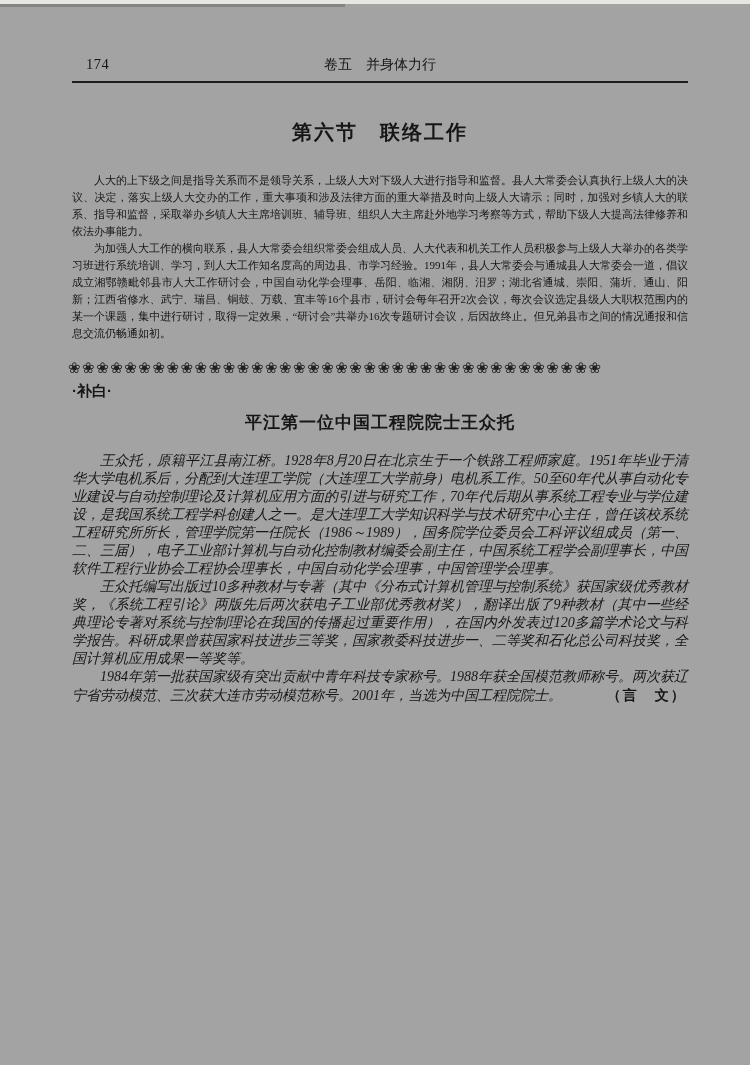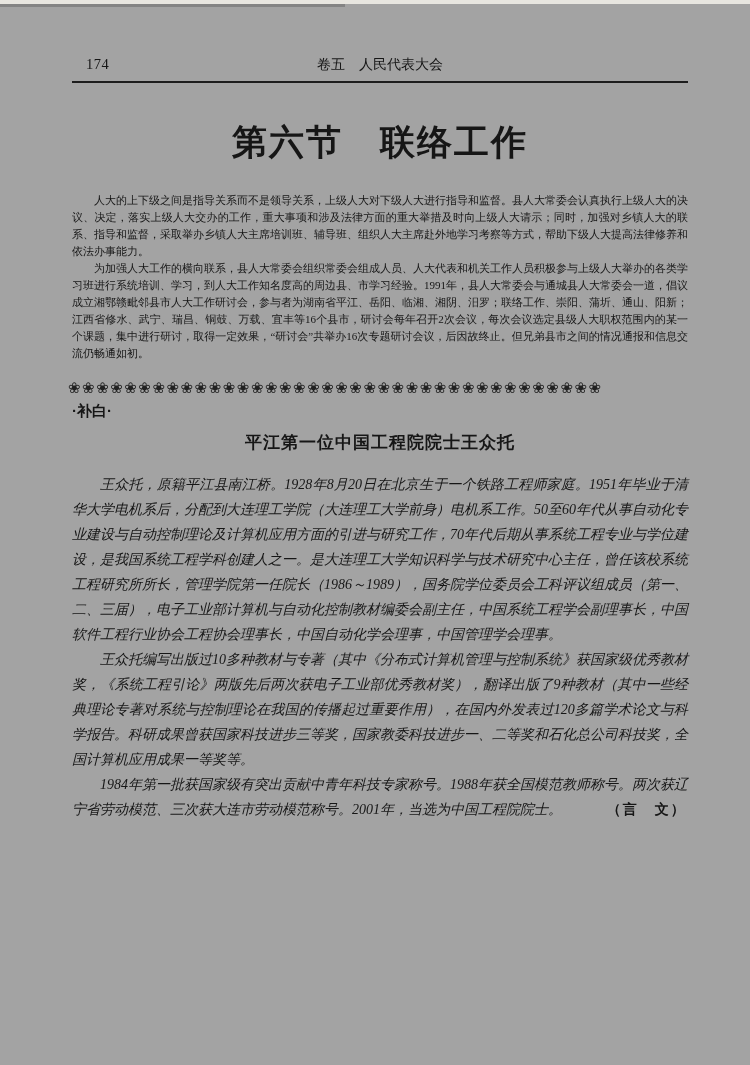--- a/index.html
+++ b/index.html
@@ -50,21 +50,21 @@
     border: none;
     border-top: 2.5px solid #1d1d1d;
     margin: 5px 0 0 0;
   }
   
   .section-title {
     margin: 36px 0 26px 0;
     text-align: center;
     font-family: "Liberation Sans", "DejaVu Sans", sans-serif;
     font-weight: bold;
-    font-size: 35px;
+    font-size: 20px;
     letter-spacing: 2px;
   }
   .body-para {
     margin: 0;
     font-size: 11px;
     line-height: 17px;
     text-align: justify;
     text-indent: 2em;
   }
   
@@ -88,49 +88,49 @@
     text-align: center;
     font-weight: bold;
     font-size: 17px;
     letter-spacing: 1px;
     font-family: "Liberation Serif", "DejaVu Serif", serif;
   }
   
   .article-para {
     margin: 0;
     font-size: 14px;
-    line-height: 25px;
+    line-height: 18px;
     text-align: justify;
     text-indent: 2em;
     font-style: italic;
   }
   .byline {
     font-style: normal;
     font-weight: bold;
     font-family: "Liberation Sans", "DejaVu Sans", sans-serif;
     margin-left: 3.2em;
     letter-spacing: 2px;
   }
 </style>
 </head>
 <body>
 
 <div class="page">
   <div class="scan-edge"></div>
 
   <header class="page-header">
     <span class="page-number">174</span>
-    <span class="running-head">卷五　人民代表大会</span>
+    <span class="running-head">卷五　并身体力行</span>
   </header>
   <hr class="head-rule">
 
   <h1 class="section-title">第六节　联络工作</h1>
 
   <p class="body-para">人大的上下级之间是指导关系而不是领导关系，上级人大对下级人大进行指导和监督。县人大常委会认真执行上级人大的决议、决定，落实上级人大交办的工作，重大事项和涉及法律方面的重大举措及时向上级人大请示；同时，加强对乡镇人大的联系、指导和监督，采取举办乡镇人大主席培训班、辅导班、组织人大主席赴外地学习考察等方式，帮助下级人大提高法律修养和依法办事能力。</p>
-  <p class="body-para">为加强人大工作的横向联系，县人大常委会组织常委会组成人员、人大代表和机关工作人员积极参与上级人大举办的各类学习班进行系统培训、学习，到人大工作知名度高的周边县、市学习经验。1991年，县人大常委会与通城县人大常委会一道，倡议成立湘鄂赣毗邻县市人大工作研讨会，参与者为湖南省平江、岳阳、临湘、湘阴、汨罗；联络工作、崇阳、蒲圻、通山、阳新；江西省修水、武宁、瑞昌、铜鼓、万载、宜丰等16个县市，研讨会每年召开2次会议，每次会议选定县级人大职权范围内的某一个课题，集中进行研讨，取得一定效果，“研讨会”共举办16次专题研讨会议，后因故终止。但兄弟县市之间的情况通报和信息交流仍畅通如初。</p>
+  <p class="body-para">为加强人大工作的横向联系，县人大常委会组织常委会组成人员、人大代表和机关工作人员积极参与上级人大举办的各类学习班进行系统培训、学习，到人大工作知名度高的周边县、市学习经验。1991年，县人大常委会与通城县人大常委会一道，倡议成立湘鄂赣毗邻县市人大工作研讨会，中国自动化学会理事、岳阳、临湘、湘阴、汨罗；湖北省通城、崇阳、蒲圻、通山、阳新；江西省修水、武宁、瑞昌、铜鼓、万载、宜丰等16个县市，研讨会每年召开2次会议，每次会议选定县级人大职权范围内的某一个课题，集中进行研讨，取得一定效果，“研讨会”共举办16次专题研讨会议，后因故终止。但兄弟县市之间的情况通报和信息交流仍畅通如初。</p>
 
   <div class="ornament-row">❀❀❀❀❀❀❀❀❀❀❀❀❀❀❀❀❀❀❀❀❀❀❀❀❀❀❀❀❀❀❀❀❀❀❀❀❀❀</div>
 
   <div class="filler-label">·补白·</div>
 
   <h2 class="article-title">平江第一位中国工程院院士王众托</h2>
 
   <p class="article-para">王众托，原籍平江县南江桥。1928年8月20日在北京生于一个铁路工程师家庭。1951年毕业于清华大学电机系后，分配到大连理工学院（大连理工大学前身）电机系工作。50至60年代从事自动化专业建设与自动控制理论及计算机应用方面的引进与研究工作，70年代后期从事系统工程专业与学位建设，是我国系统工程学科创建人之一。是大连理工大学知识科学与技术研究中心主任，曾任该校系统工程研究所所长，管理学院第一任院长（1986～1989），国务院学位委员会工科评议组成员（第一、二、三届），电子工业部计算机与自动化控制教材编委会副主任，中国系统工程学会副理事长，中国软件工程行业协会工程协会理事长，中国自动化学会理事，中国管理学会理事。</p>
   <p class="article-para">王众托编写出版过10多种教材与专著（其中《分布式计算机管理与控制系统》获国家级优秀教材奖，《系统工程引论》两版先后两次获电子工业部优秀教材奖），翻译出版了9种教材（其中一些经典理论专著对系统与控制理论在我国的传播起过重要作用），在国内外发表过120多篇学术论文与科学报告。科研成果曾获国家科技进步三等奖，国家教委科技进步一、二等奖和石化总公司科技奖，全国计算机应用成果一等奖等。</p>
   <p class="article-para"><span>1984年第一批获国家级有突出贡献中青年科技专家称号。1988年获全国模范教师称号。两次获辽宁省劳动模范、三次获大连市劳动模范称号。2001年，当选为中国工程院院士。</span><span class="byline">（言　文）</span></p>

